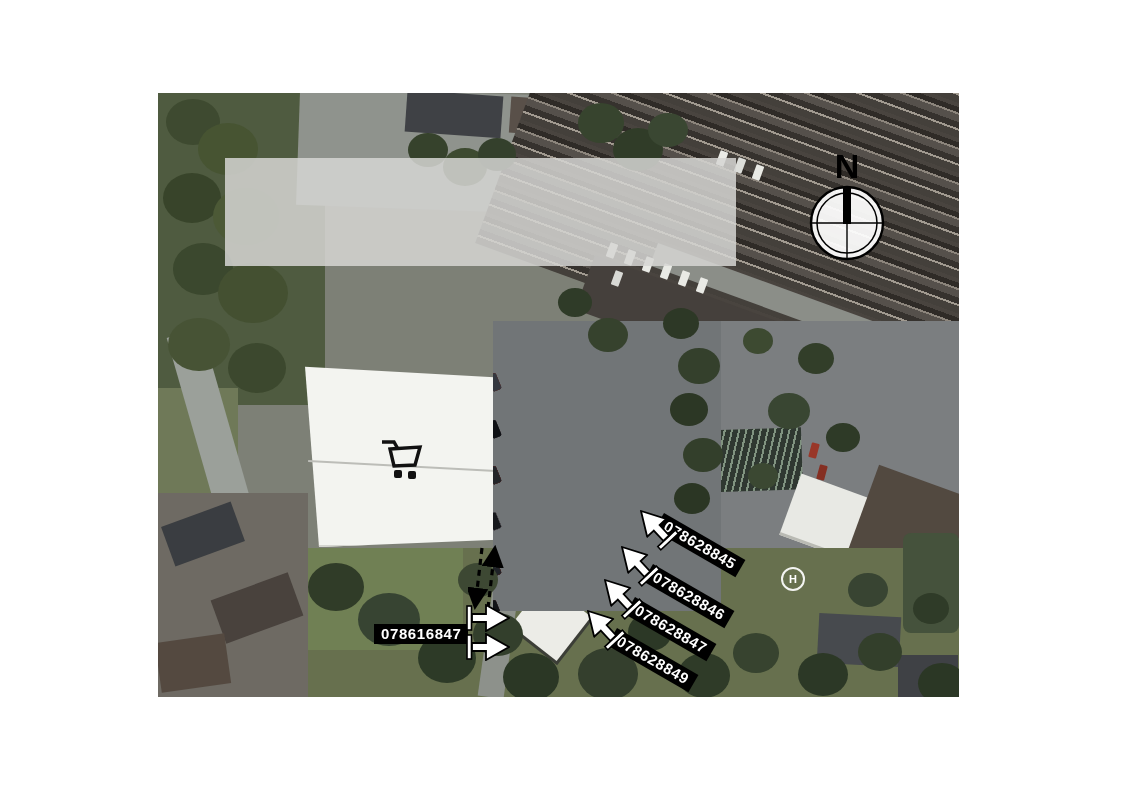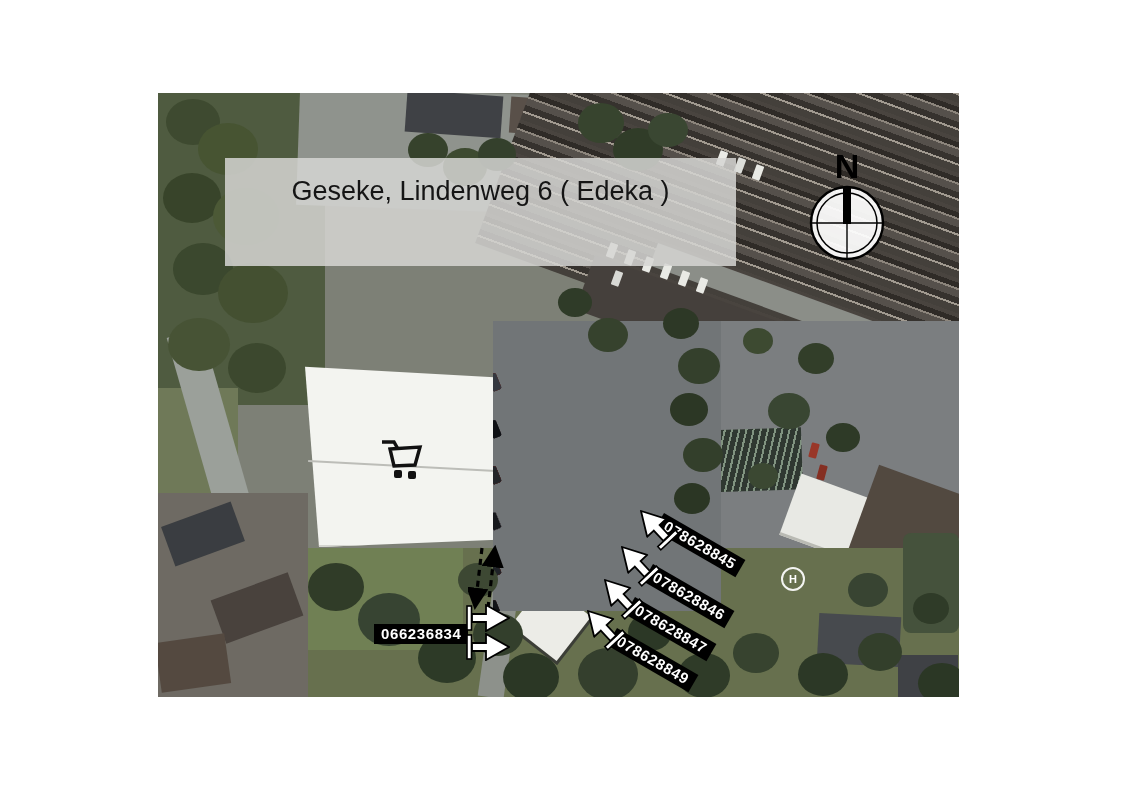--- a/index.html
+++ b/index.html
@@ -218,21 +218,20 @@
         <div class="wcar" style="left: 455px; top: 178px; width: 8px; height: 15px; transform: rotate(20deg); background: rgb(216, 217, 213);"></div>
         <div class="wcar" style="left: 652px; top: 350px; width: 8px; height: 15px; transform: rotate(15deg); background: rgb(162, 53, 36);"></div>
         <div class="wcar" style="left: 660px; top: 372px; width: 8px; height: 15px; transform: rotate(15deg); background: rgb(141, 45, 31);"></div>
       </div>
     <div class="helipad">
       <span>H</span>
     </div>
   </div>
 
   <div class="title-box">
-    <div>Geseke, Lindenweg 6 ( Edeka )</div>
   </div>
 
   <div class="compass">
     <svg width="82" height="114" viewBox="0 0 82 114">
       <text x="41" y="31" text-anchor="middle" font-size="34" font-weight="bold" font-family="Liberation Sans, sans-serif" fill="#000">N</text>
       <circle cx="41" cy="76" r="36" fill="rgba(255,255,255,0.93)" stroke="#000" stroke-width="2.4"></circle>
       <circle cx="41" cy="76" r="30" fill="none" stroke="#000" stroke-width="1.5"></circle>
       <line x1="5" y1="76" x2="77" y2="76" stroke="#000" stroke-width="1.4"></line>
       <line x1="41" y1="40" x2="41" y2="112" stroke="#000" stroke-width="1.4"></line>
       <rect x="37" y="40" width="8" height="37" fill="#000"></rect>
@@ -253,21 +252,21 @@
       </marker>
     </defs>
     <line x1="14" y1="5" x2="8" y2="56" stroke="#000" stroke-width="3.2" stroke-dasharray="6 5" marker-end="url(#ah)"></line>
     <line x1="20" y1="65" x2="26" y2="13" stroke="#000" stroke-width="3.2" stroke-dasharray="6 5" marker-end="url(#ah)"></line>
   </svg>
 
   <div class="tag rot30" style="left:664px;top:513px;">078628845</div>
   <div class="tag rot30" style="left:653px;top:564px;">078628846</div>
   <div class="tag rot30" style="left:635px;top:597px;">078628847</div>
   <div class="tag rot30" style="left:617px;top:628px;">078628849</div>
-  <div class="tag" style="left:374px;top:624px;">066236834</div>
+  <div class="tag" style="left:374px;top:624px;">078616847</div>
 
   <svg class="arrowUL" style="left:598px;top:497px;transform:rotate(227deg);" width="44" height="28" viewBox="0 0 44 28">
     <rect x="1" y="2" width="4.5" height="24" fill="#fff" stroke="#000" stroke-width="1.6"></rect>
     <path d="M20 10 L20 1 L43 14 L20 27 L20 18 L6 18 L6 10 Z" fill="#fff" stroke="#000" stroke-width="1.8"></path>
   </svg>
   <svg class="arrowUL" style="left:579px;top:533px;transform:rotate(227deg);" width="44" height="28" viewBox="0 0 44 28">
     <rect x="1" y="2" width="4.5" height="24" fill="#fff" stroke="#000" stroke-width="1.6"></rect>
     <path d="M20 10 L20 1 L43 14 L20 27 L20 18 L6 18 L6 10 Z" fill="#fff" stroke="#000" stroke-width="1.8"></path>
   </svg>
   <svg class="arrowUL" style="left:562px;top:566px;transform:rotate(227deg);" width="44" height="28" viewBox="0 0 44 28">

